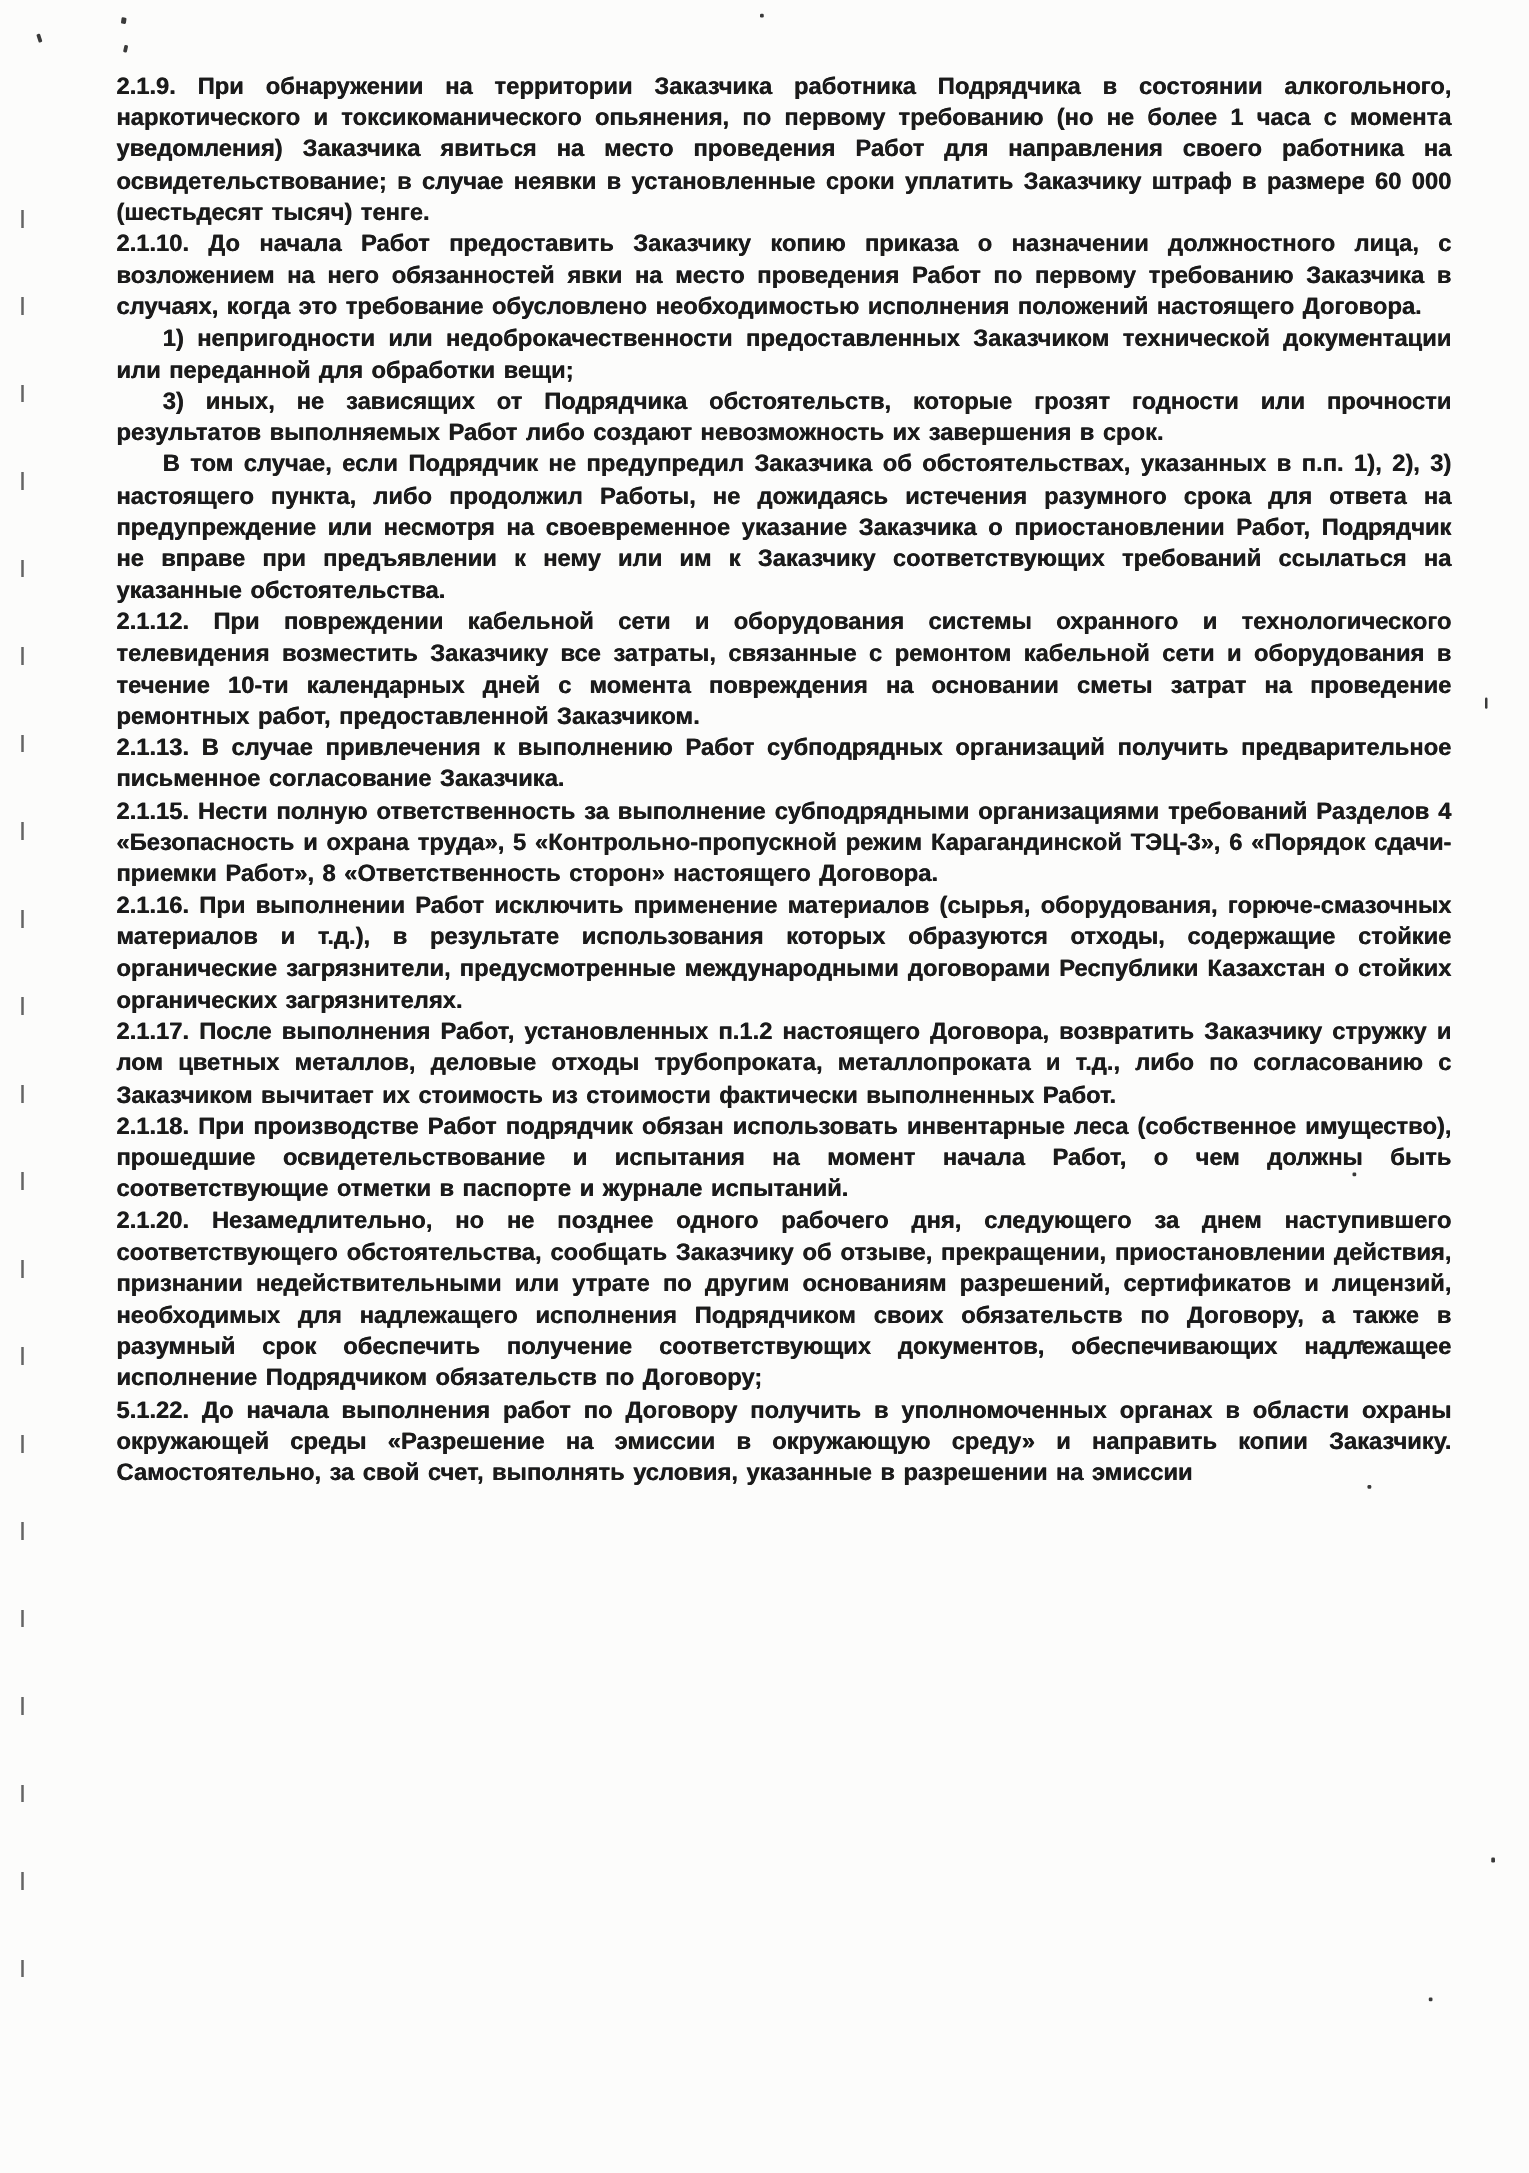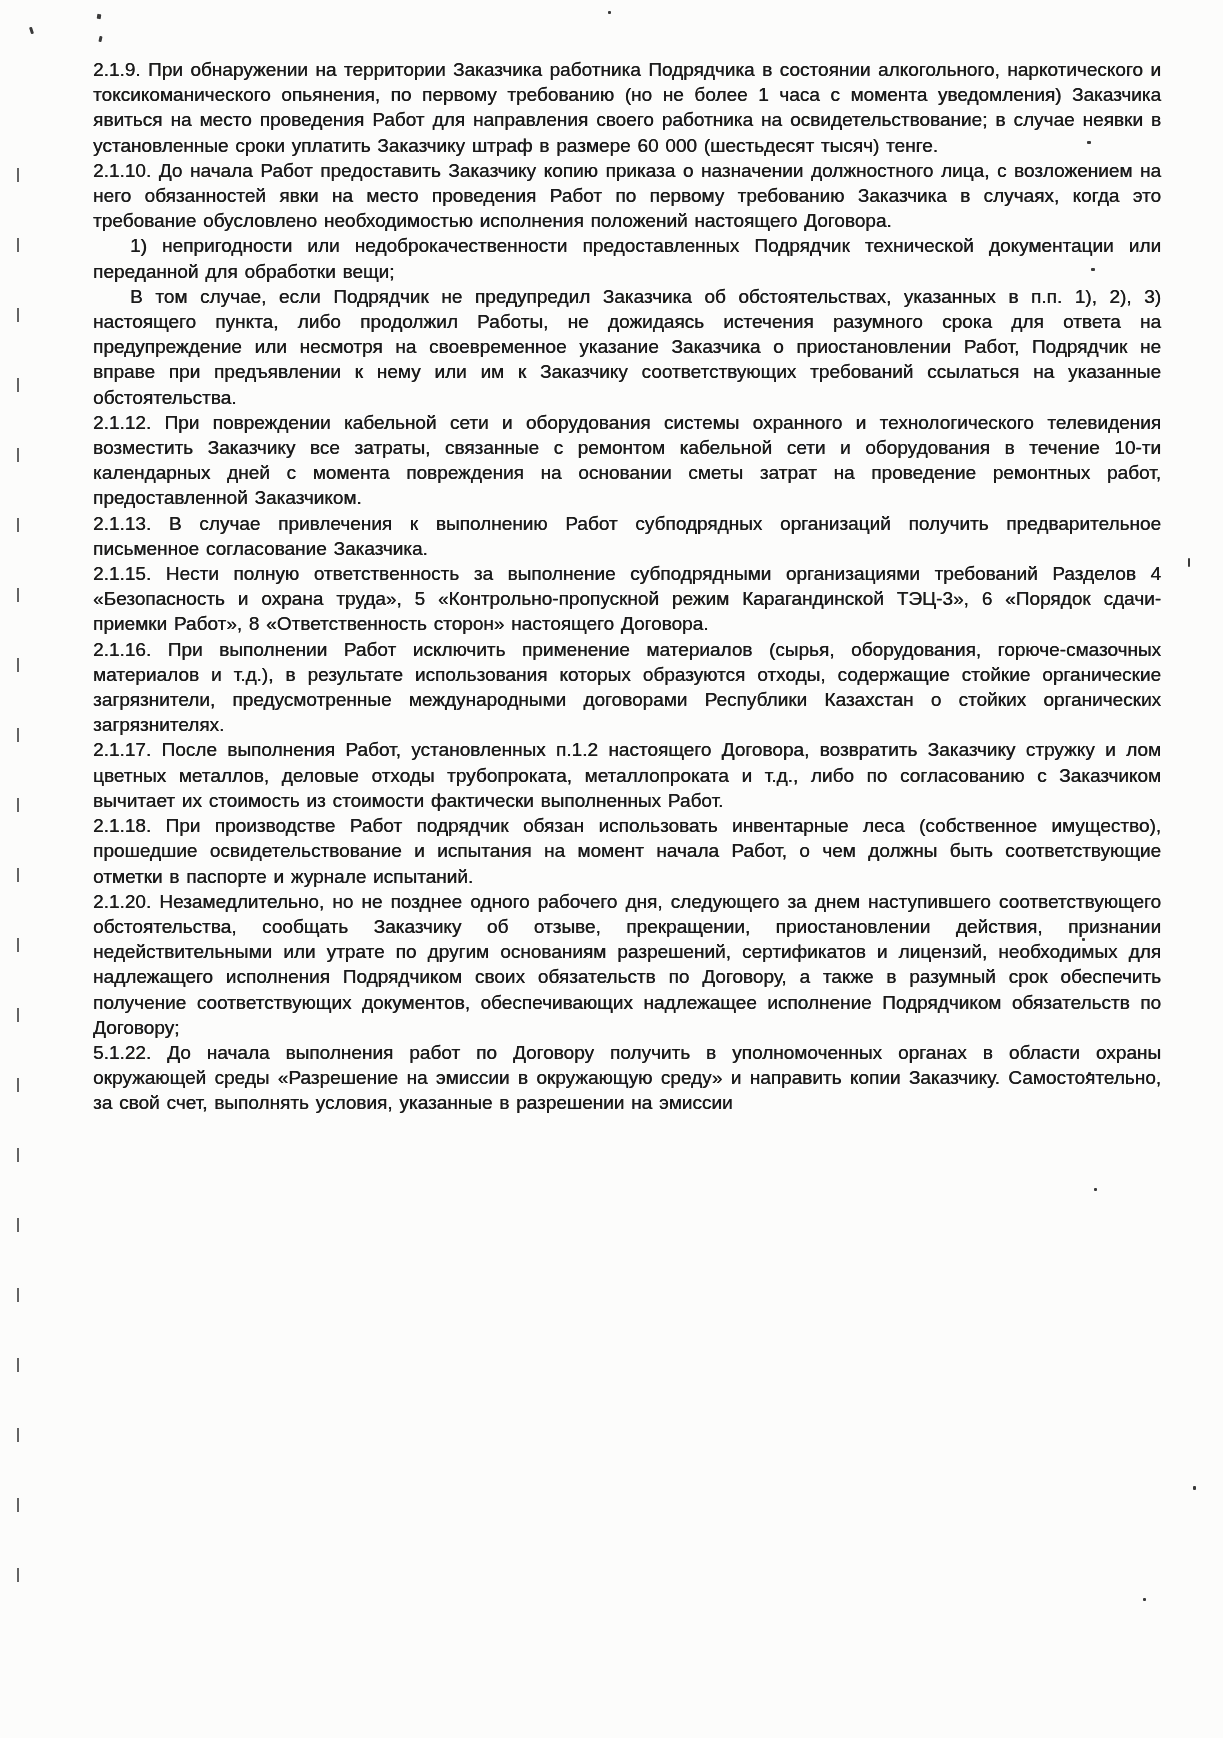--- a/index.html
+++ b/index.html
@@ -23,20 +23,21 @@
     position: absolute;
     left: 93px;
     top: 57px;
     width: 1068px;
     font-size: 19px;
     line-height: 25.2px;
     color: #1b1b1b;
     text-align: justify;
     text-shadow: 0.35px 0 0 currentColor; 
     word-spacing: 1.5px;
+    font-weight: bold;
   }
   .text-col p {
     margin: 0;
     padding: 0;
   }
   .text-col p.indent {
     text-indent: 37px;
   }
   
   .margin-dashes {
@@ -81,21 +82,22 @@
   <div class="speck s7"></div>
   <div class="speck s8"></div>
   <div class="speck s9"></div>
   <div class="speck s10"></div>
   <div class="speck s11"></div>
   <div class="speck s12"></div>
 
   <div class="text-col" id="paragraph-container" style="color: rgb(27, 27, 27);">
       <p><span>2.1.9. </span><span>При обнаружении на территории Заказчика работника Подрядчика в состоянии алкогольного, наркотического и токсикоманического опьянения,  по первому требованию (но не более 1 часа с момента уведомления) Заказчика явиться на место проведения Работ для направления  своего работника на освидетельствование; в случае неявки в установленные сроки уплатить Заказчику штраф в размере 60 000 (шестьдесят тысяч) тенге.</span></p>
       <p><span>2.1.10. </span><span>До начала Работ предоставить Заказчику копию приказа о назначении должностного лица, с возложением на него обязанностей явки на место проведения Работ по первому требованию Заказчика в случаях, когда это требование обусловлено необходимостью исполнения положений настоящего Договора.</span></p>
-      <p class="indent"><span>1) </span><span>непригодности или недоброкачественности предоставленных Подрядчик технической документации или переданной для обработки вещи;</span></p>
+      <p class="indent"><span>1) </span><span>непригодности или недоброкачественности предоставленных Заказчиком технической документации или переданной для обработки вещи;</span></p>
+      <p class="indent"><span>3) </span><span>иных, не зависящих от Подрядчика обстоятельств, которые грозят годности или прочности результатов выполняемых Работ либо создают невозможность их завершения в срок.</span></p>
       <p class="indent">В том случае, если  Подрядчик не предупредил Заказчика об обстоятельствах, указанных в п.п. 1), 2), 3) настоящего пункта, либо продолжил Работы, не дожидаясь истечения разумного срока для ответа на предупреждение или несмотря на своевременное указание Заказчика о приостановлении Работ, Подрядчик не вправе при предъявлении к нему или им к Заказчику соответствующих требований ссылаться на указанные обстоятельства.</p>
       <p><span>2.1.12. </span><span>При повреждении кабельной сети и оборудования системы охранного и технологического телевидения возместить Заказчику все затраты, связанные с ремонтом кабельной сети и оборудования в течение 10-ти календарных дней с момента повреждения  на основании сметы затрат на проведение ремонтных работ, предоставленной Заказчиком.</span></p>
       <p><span>2.1.13. </span><span>В случае привлечения к выполнению Работ субподрядных организаций получить предварительное письменное согласование Заказчика.</span></p>
       <p><span>2.1.15. </span><span>Нести полную ответственность за  выполнение субподрядными организациями требований Разделов 4 «Безопасность и охрана труда», 5 «Контрольно-пропускной режим Карагандинской ТЭЦ-3», 6 «Порядок сдачи-приемки Работ», 8 «Ответственность сторон» настоящего Договора.</span></p>
       <p><span>2.1.16. </span><span>При выполнении Работ исключить применение материалов (сырья, оборудования,  горюче-смазочных материалов и т.д.), в результате использования которых образуются отходы, содержащие стойкие органические загрязнители, предусмотренные международными договорами Республики Казахстан о стойких органических загрязнителях.</span></p>
       <p><span>2.1.17. </span><span>После выполнения Работ, установленных п.1.2 настоящего Договора, возвратить Заказчику стружку и лом цветных металлов, деловые отходы трубопроката, металлопроката  и т.д., либо по согласованию с Заказчиком вычитает их стоимость из стоимости фактически выполненных Работ.</span></p>
       <p><span>2.1.18. </span><span>При производстве Работ подрядчик обязан использовать инвентарные леса (собственное имущество), прошедшие освидетельствование и испытания на момент начала Работ, о чем должны быть соответствующие отметки в паспорте и журнале испытаний.</span></p>
       <p><span>2.1.20. </span><span>Незамедлительно, но не позднее одного рабочего дня, следующего за днем наступившего соответствующего обстоятельства, сообщать Заказчику об отзыве, прекращении, приостановлении действия, признании недействительными или утрате по другим основаниям разрешений, сертификатов и лицензий, необходимых для надлежащего исполнения Подрядчиком своих обязательств по Договору, а также в разумный срок обеспечить получение соответствующих документов, обеспечивающих надлежащее исполнение Подрядчиком обязательств по Договору;</span></p>
       <p><span>5.1.22. </span><span>До начала выполнения работ по Договору получить в уполномоченных органах в области охраны окружающей среды «Разрешение на эмиссии в окружающую среду» и направить копии Заказчику. Самостоятельно, за свой счет, выполнять условия, указанные в разрешении на эмиссии</span></p>
     </div>

